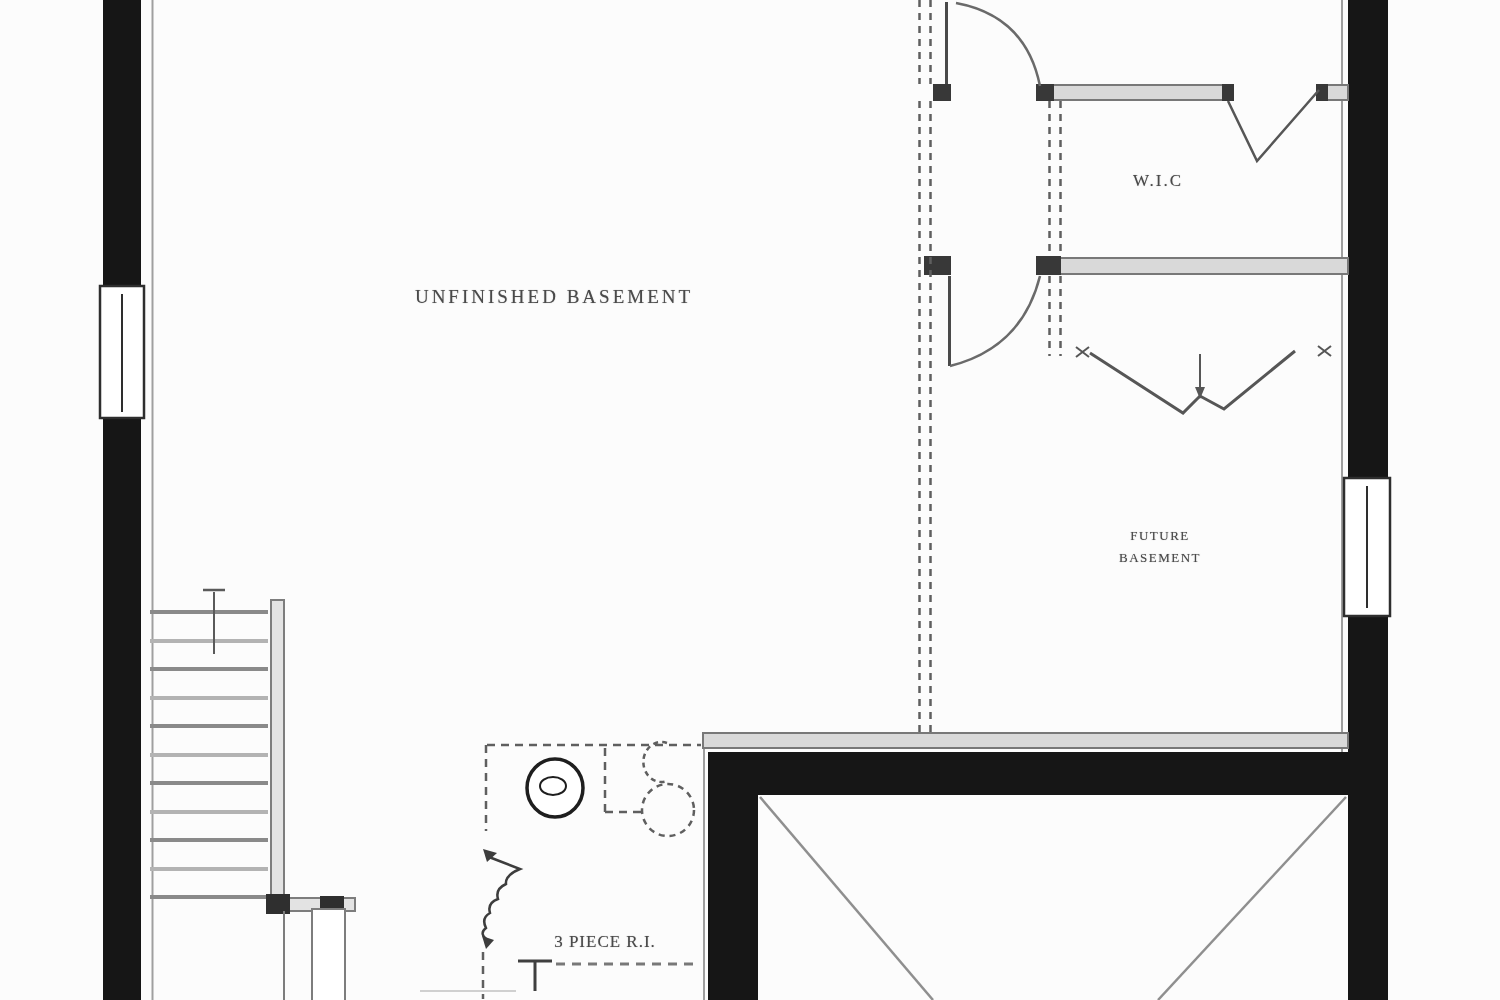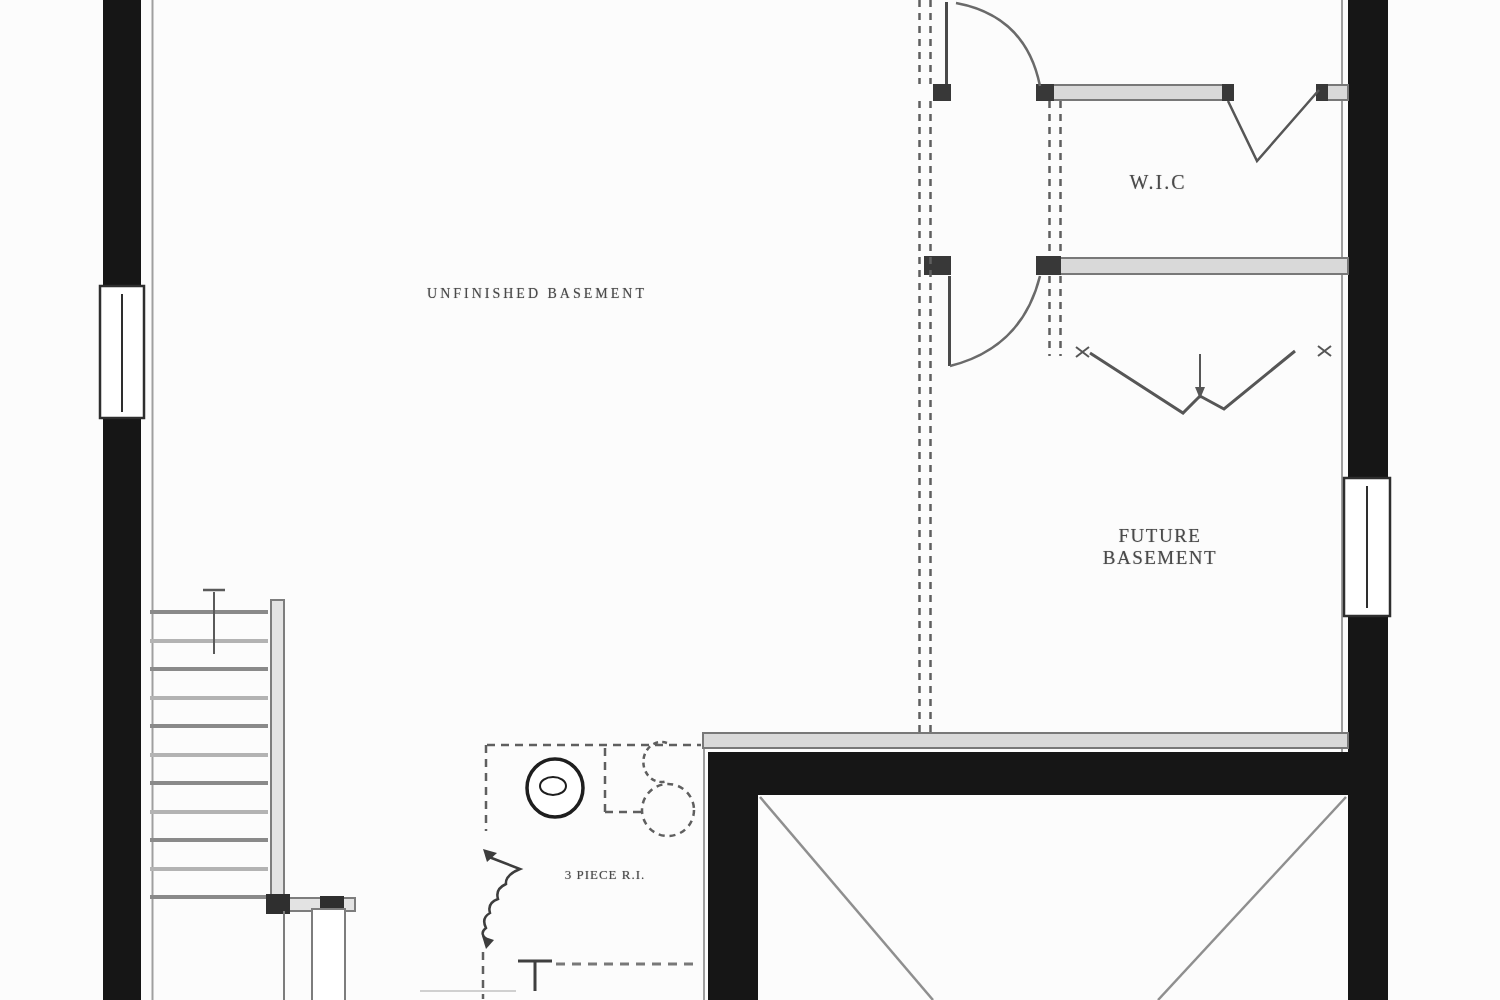--- a/index.html
+++ b/index.html
@@ -2,24 +2,24 @@
 <html><head>
 <meta charset="utf-8">
 <style>
   html,body{margin:0;padding:0;background:#ffffff;}
   .stage{position:relative;width:1500px;height:1000px;background:#fcfcfc;overflow:hidden;
          font-family:"Liberation Serif", serif;}
   .plan{position:absolute;inset:0;filter:blur(0.45px);}
   svg{position:absolute;left:0;top:0;}
   .lbl{position:absolute;color:#4a4a4a;text-align:center;white-space:nowrap;
        text-shadow:0 0 1px rgba(90,90,90,.55);}
-  .lbl-basement{left:337px;top:286px;width:400px;font-size:14px;letter-spacing:3px;}
-  .lbl-wic{left:1098px;top:171px;width:120px;font-size:20px;letter-spacing:2px;}
-  .lbl-bedroom{left:1075px;top:525px;width:170px;font-size:19px;letter-spacing:1.5px;line-height:22px;}
-  .lbl-bath{left:545px;top:867px;width:120px;font-size:13px;letter-spacing:1px;}
+  .lbl-basement{left:354px;top:286px;width:400px;font-size:19px;letter-spacing:3px;}
+  .lbl-wic{left:1098px;top:171px;width:120px;font-size:17px;letter-spacing:2px;}
+  .lbl-bedroom{left:1075px;top:525px;width:170px;font-size:13px;letter-spacing:1.5px;line-height:22px;}
+  .lbl-bath{left:545px;top:932px;width:120px;font-size:17px;letter-spacing:1px;}
 </style>
 </head>
 <body>
 
 <div class="stage">
  <div class="plan">
 
   <svg width="1500" height="1000" viewBox="0 0 1500 1000">
 
     <g>

